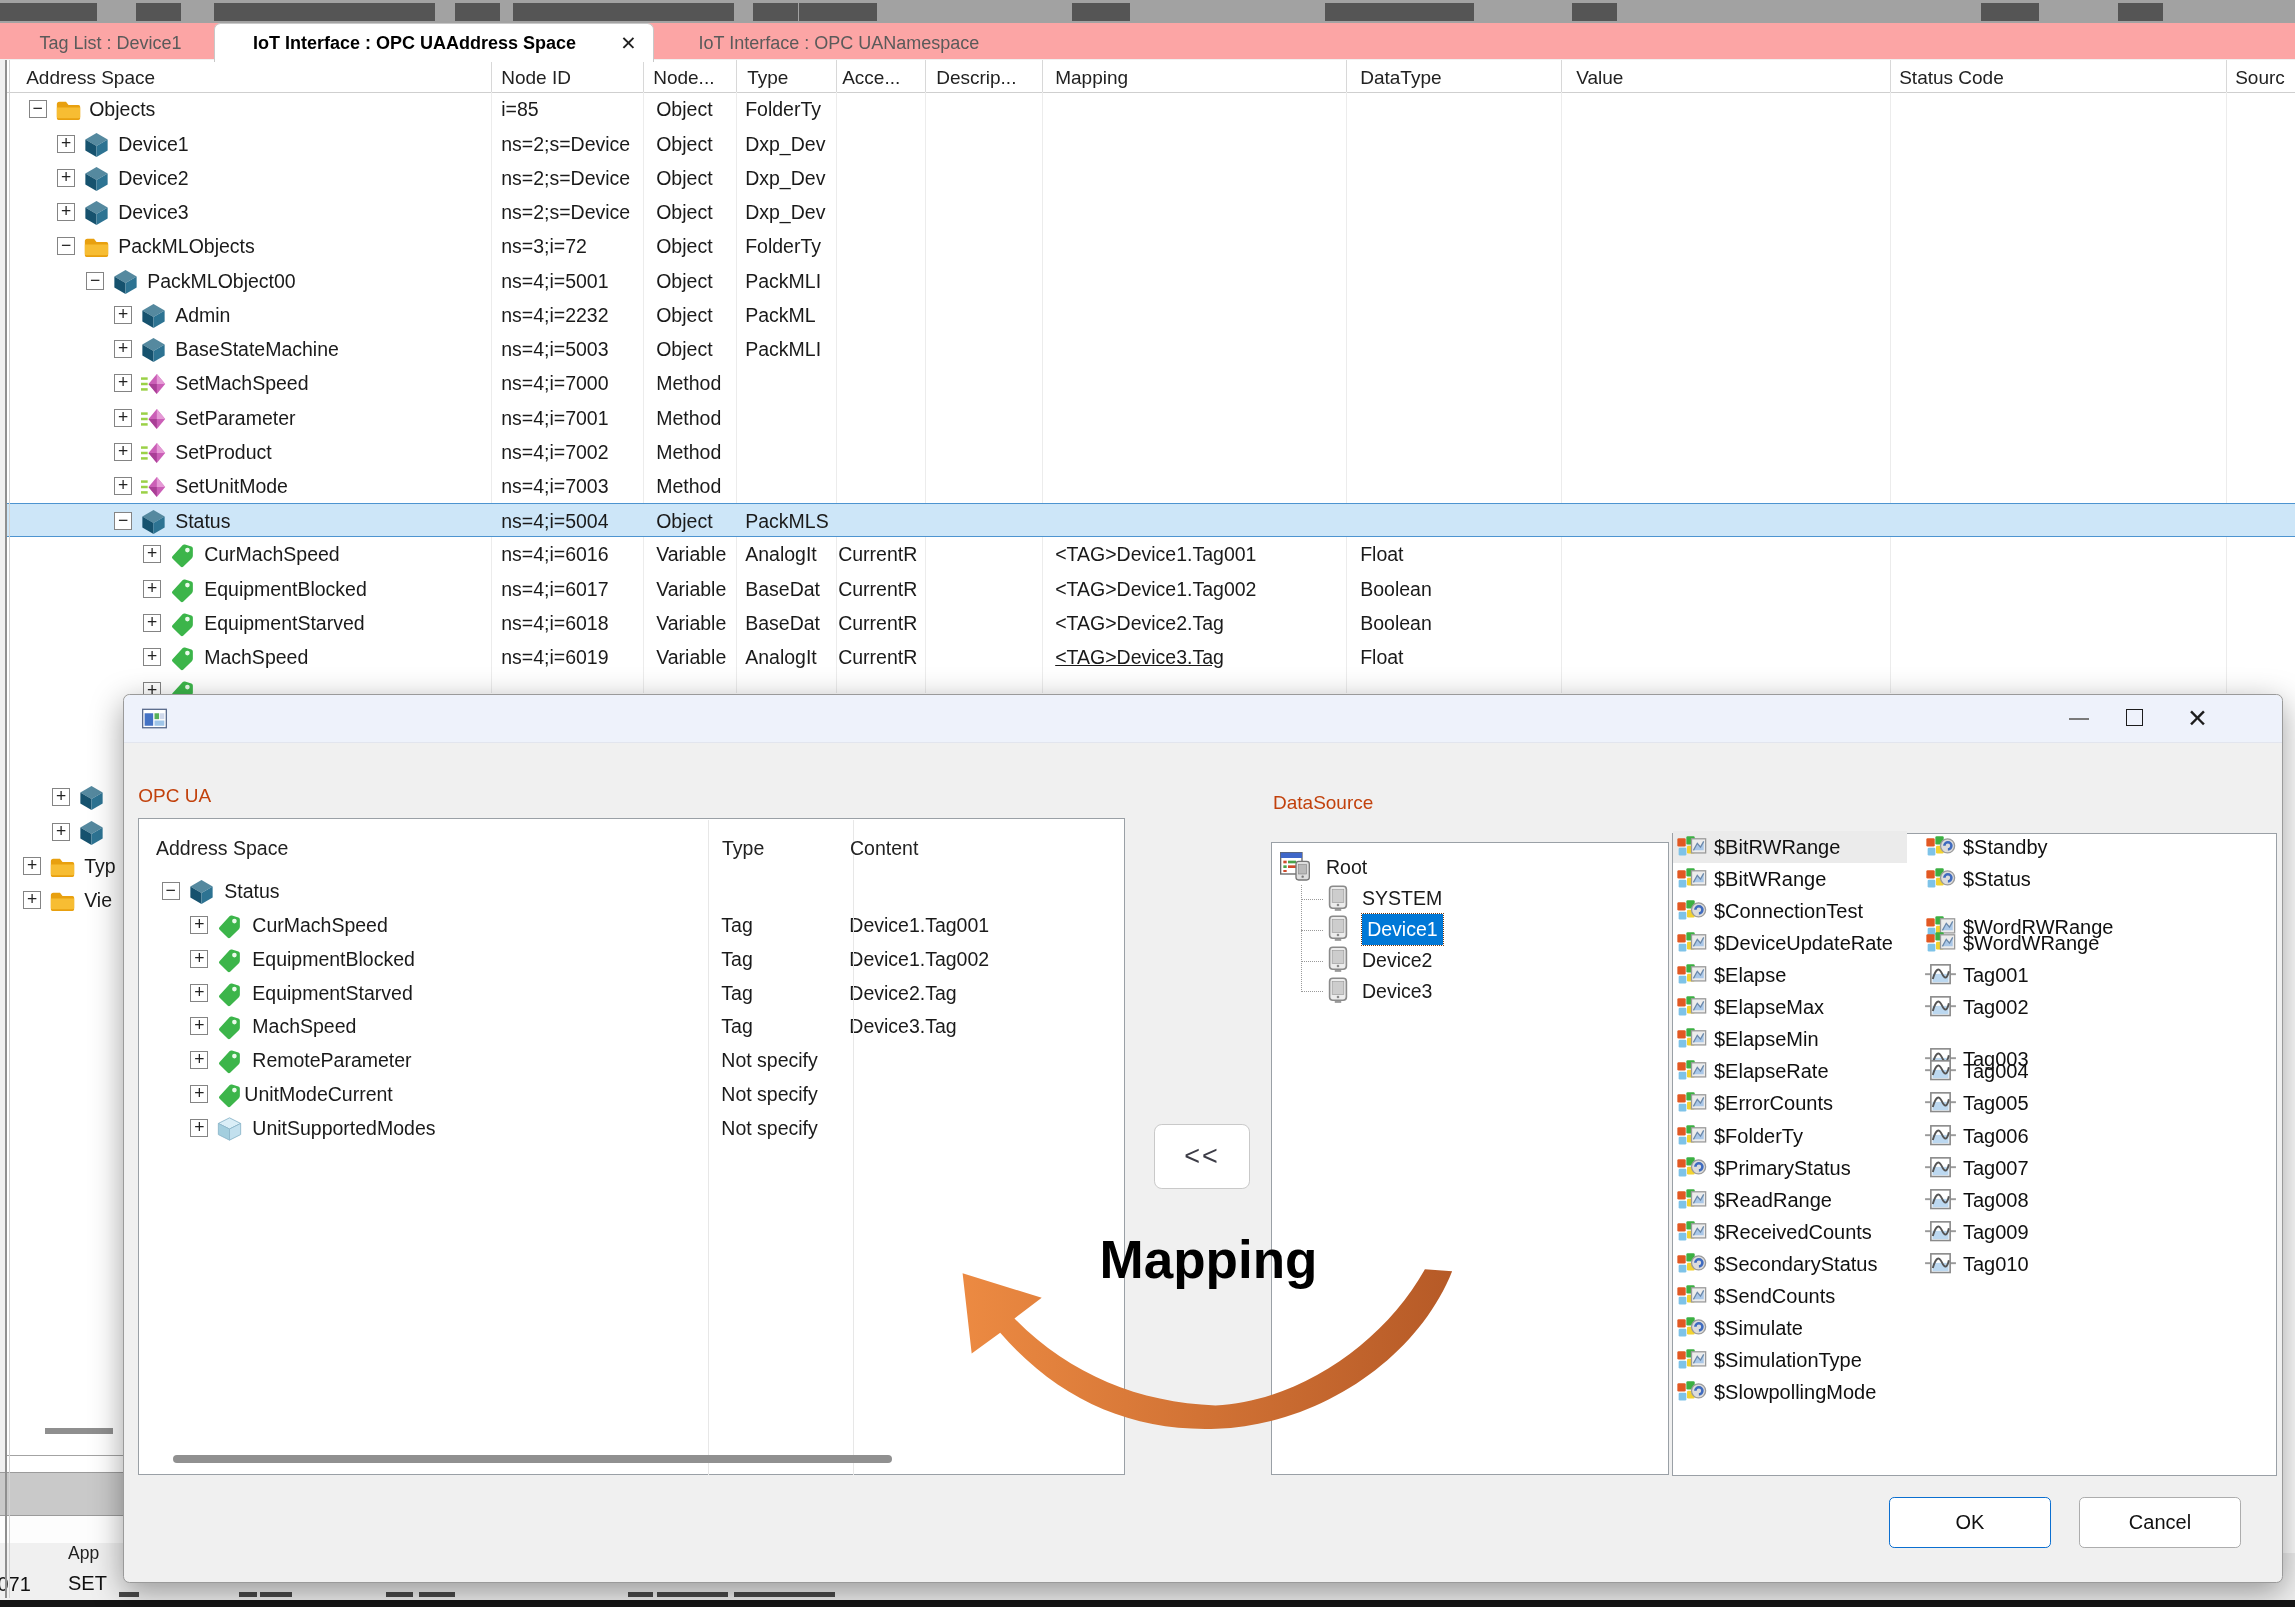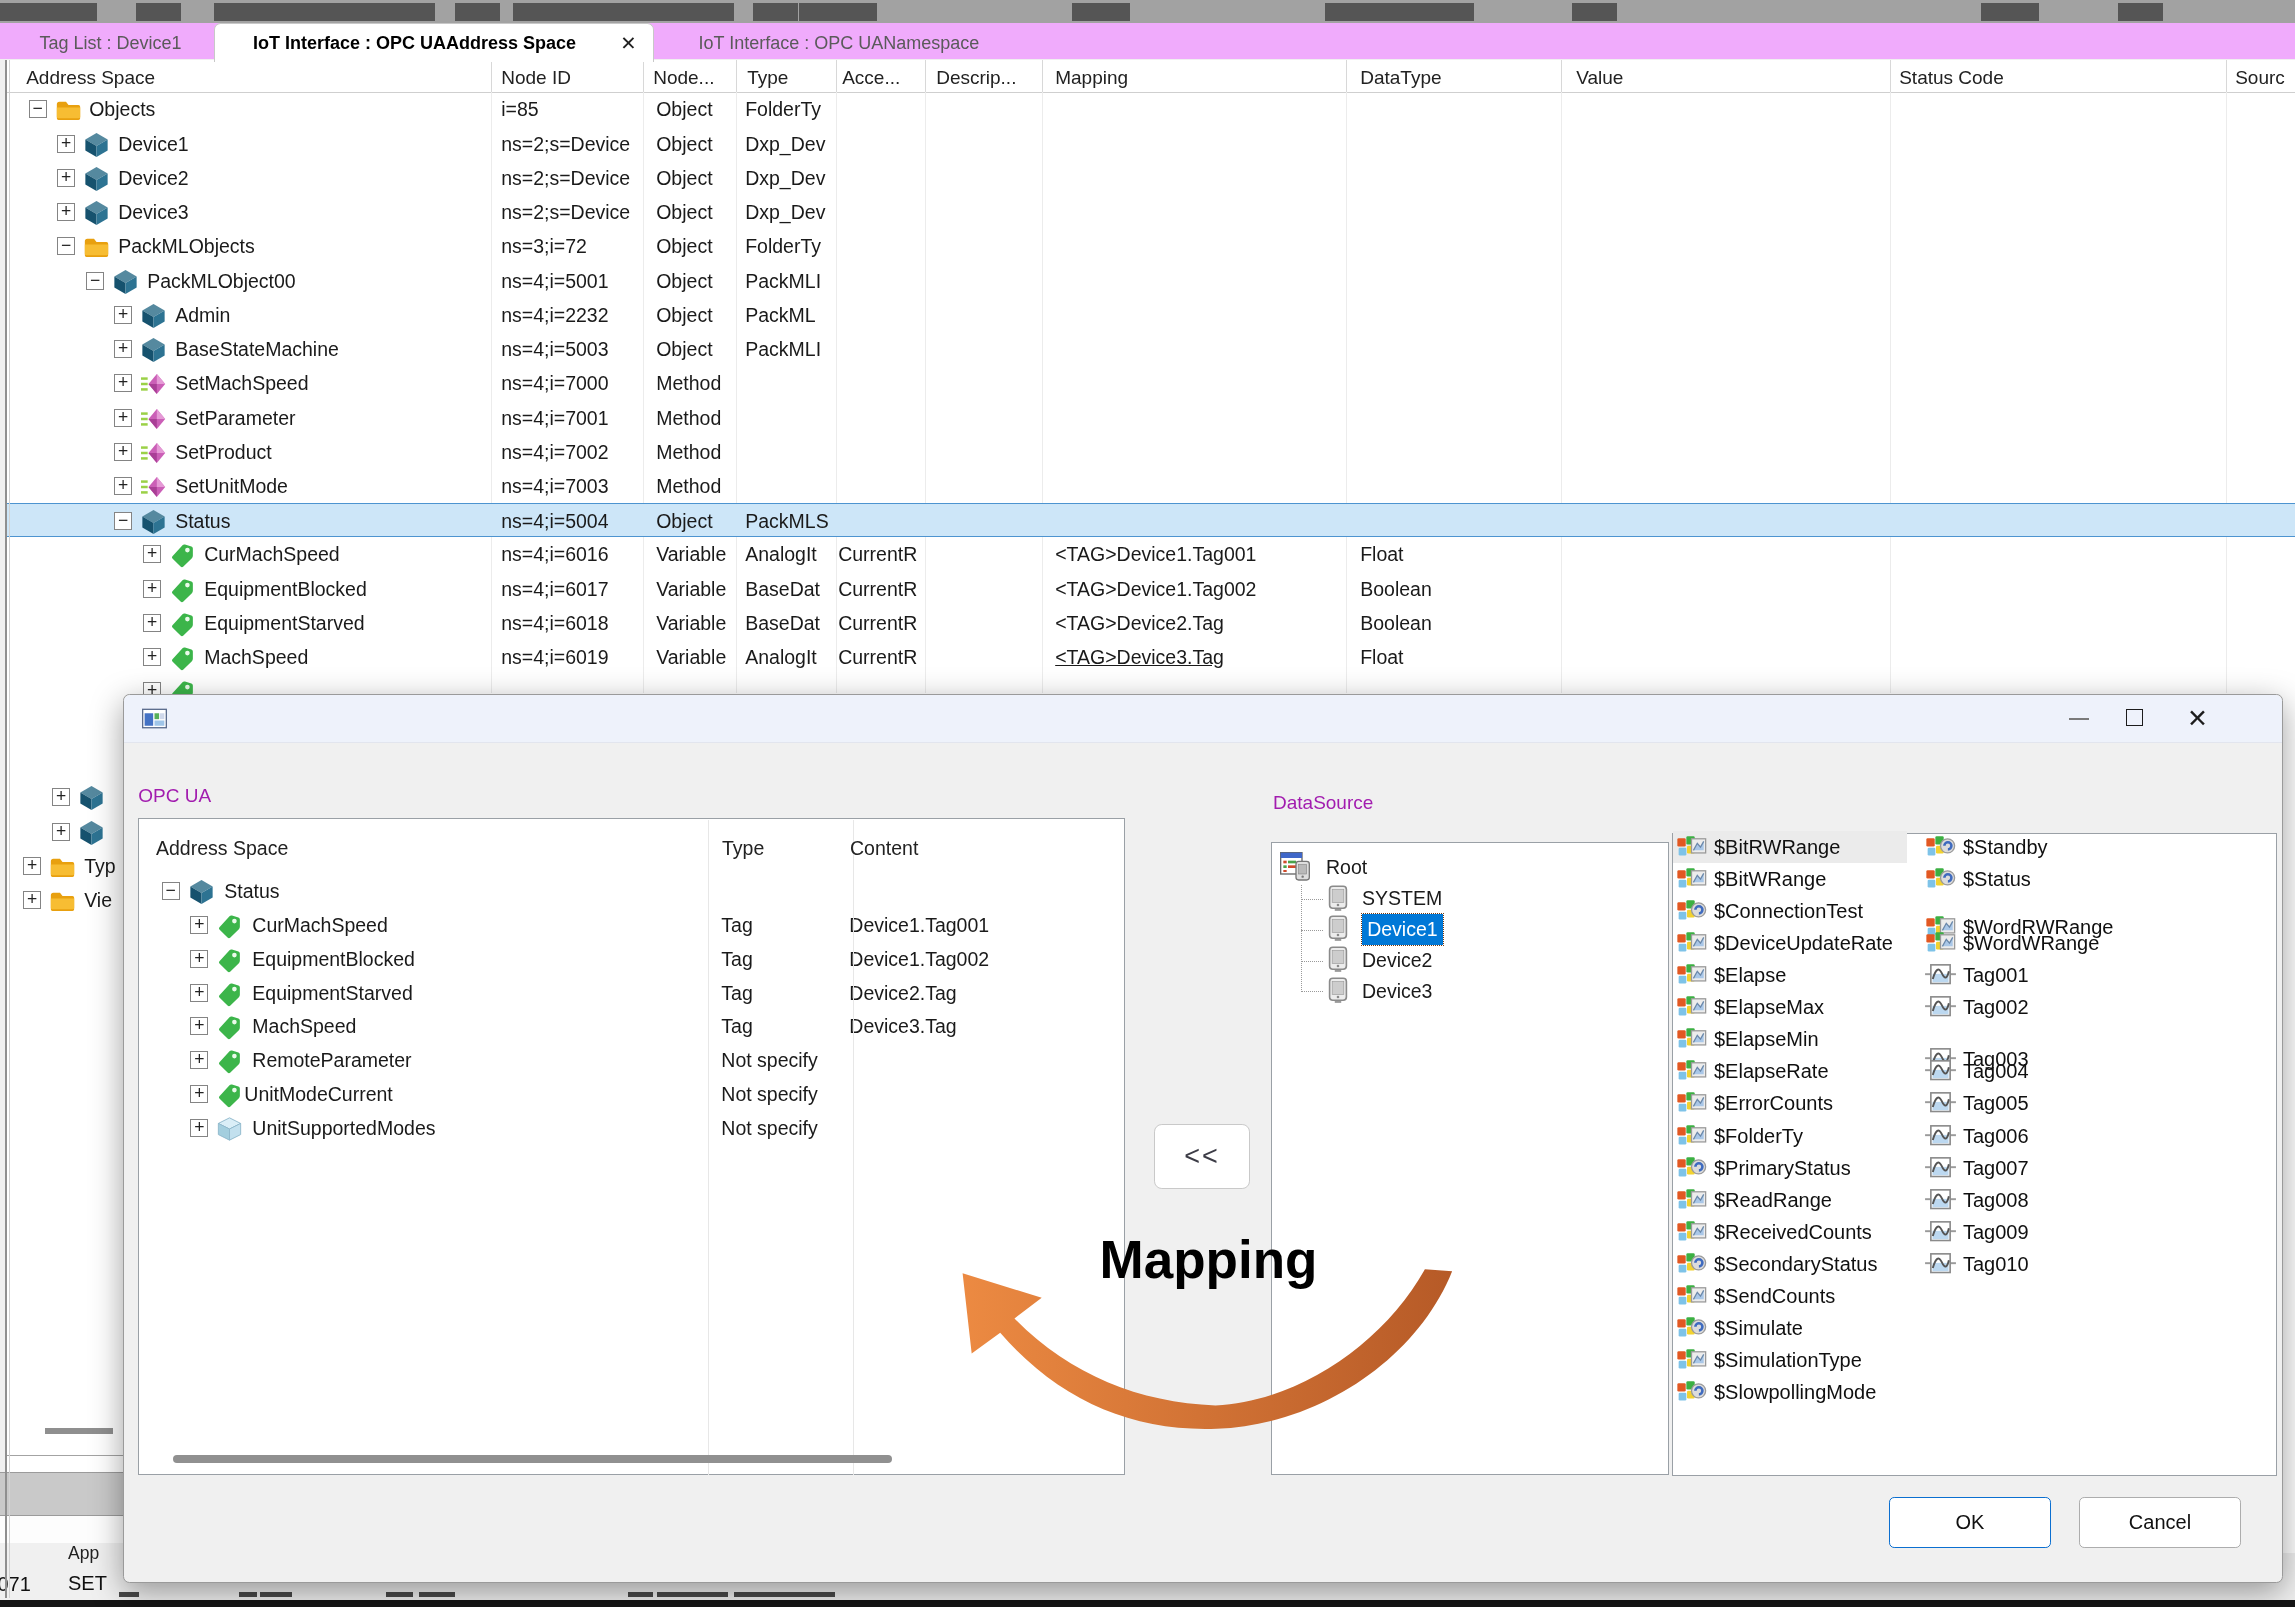--- a/index.html
+++ b/index.html
@@ -2,21 +2,21 @@
 <html style="font-size:10.4px"><head>
 <meta charset="utf-8">
 <style>
   html,body{margin:0;padding:0;background:#cfcfcf;}
   .screen{position:relative;width:2295px;height:1608px;overflow:hidden;background:#f0f0f0;
           font-family:"Liberation Sans","DejaVu Sans",sans-serif;color:#1a1a1a;}
   
   .topstrip{position:absolute;left:0;top:0;width:2295px;height:23.4px;background:#a2a2a2;}
   .topseg{position:absolute;top:2.6px;height:18px;background:#555;}
   
-  .tabbar{position:absolute;left:0;top:23.4px;width:2295px;height:36px;background:#f0abfc;}
+  .tabbar{position:absolute;left:0;top:23.4px;width:2295px;height:36px;background:#fca5a5;}
   .tab{position:absolute;top:3.9px;height:32px;line-height:32px;font-size:18px;color:#5a5a5a;
        text-align:center;white-space:nowrap;cursor:default;}
   .tab.active{top:0;height:38px;line-height:38px;background:#fff;border:0.6px solid #c8c8c8;border-bottom:none;
        border-radius:6.5px 6.5px 0 0;color:#000;font-weight:bold;z-index:3;}
   .tab-close{position:absolute;font-weight:normal;font-size:19.5px;color:#222;width:26px;}
   
   .table-area{position:absolute;left:5.2px;top:60px;width:2290px;height:1493px;background:#fff;}
   .winborder-l{position:absolute;left:5.2px;top:60px;width:1.9px;height:1538px;background:#8f8f8f;z-index:2;}
   .winborder-l2{position:absolute;left:9px;top:60px;width:1.3px;height:1538px;background:#d2d2d2;z-index:2;}
   .thead-cell{position:absolute;top:2.6px;height:30px;line-height:30px;font-size:19px;color:#222;white-space:nowrap;}
@@ -47,21 +47,21 @@
   .dialog{position:absolute;left:123px;top:694px;width:2160px;height:889px;background:#f0f0f0;
           border:0.6px solid #9a9a9a;border-radius:6.5px;box-shadow:0 9px 32px rgba(0,0,0,.38);z-index:10;box-sizing:border-box;}
   .dlg-title{position:absolute;left:0;top:0;width:100%;height:47px;background:#eef2fb;
              border-radius:6.5px 6.5px 0 0;border-bottom:0.6px solid #e2e5ee;}
   .dlg-title-text{position:absolute;left:52px;top:0;height:47px;line-height:47px;font-size:19px;color:#1c1c1c;white-space:nowrap;}
   .dlg-icon{position:absolute;left:18px;top:13px;width:25px;height:21px;}
   .dlg-min{position:absolute;left:1945px;top:23.4px;width:19.5px;height:1.9px;background:#7a7a7a;}
   .dlg-max{position:absolute;left:2002px;top:14.3px;width:17px;height:17px;border:1.9px solid #1c1c1c;box-sizing:border-box;}
   .dlg-close{position:absolute;left:2063px;top:0px;height:47px;line-height:47px;font-size:25px;color:#1c1c1c;}
   .panel{position:absolute;background:#fff;border:1.3px solid #9aa0a6;box-sizing:border-box;}
-  .dlg-label{position:absolute;font-size:19px;color:#a21caf;white-space:nowrap;text-align:right;}
+  .dlg-label{position:absolute;font-size:19px;color:#c2410c;white-space:nowrap;text-align:right;}
   .lp-sep{position:absolute;width:0.6px;background:#e7e7e7;z-index:1;}
   .lp-head{position:absolute;height:35px;line-height:35px;font-size:19.5px;color:#222;white-space:nowrap;z-index:1;}
   .drow{position:absolute;left:14.3px;width:985px;height:34px;}
   .drow span{position:absolute;top:0;height:34px;line-height:34px;font-size:19.5px;white-space:nowrap;}
   .lp-hthumb{position:absolute;left:49px;top:760px;width:719px;height:7.8px;background:#909090;border-radius:3.9px;z-index:2;}
   .ds-row span{position:absolute;height:31px;line-height:31px;font-size:19.5px;white-space:nowrap;}
   .ds-dotv{position:absolute;width:0;border-left:1.3px dotted #9a9a9a;}
   .ds-doth{position:absolute;height:0;border-top:1.3px dotted #9a9a9a;}
   .ds-sel{background:#0078d7;color:#fff !important;outline:1.3px dotted #733a12;padding:0 5.2px;}
   .pt{position:absolute;height:32px;}

